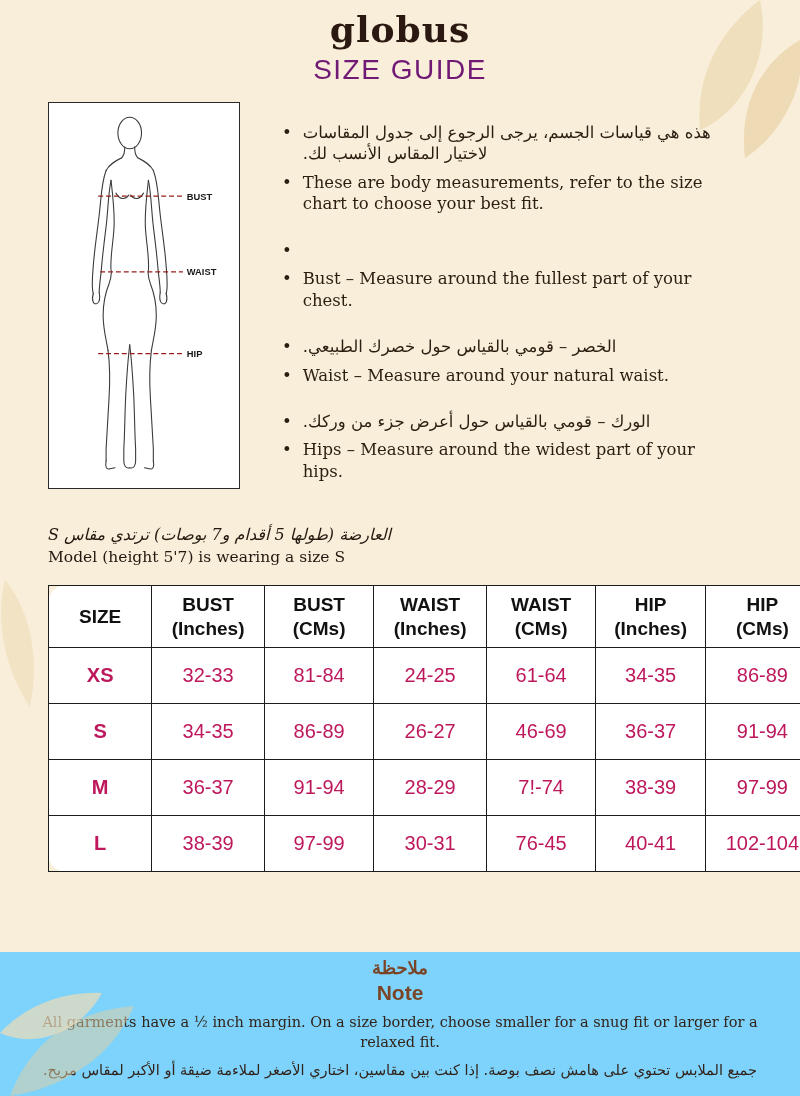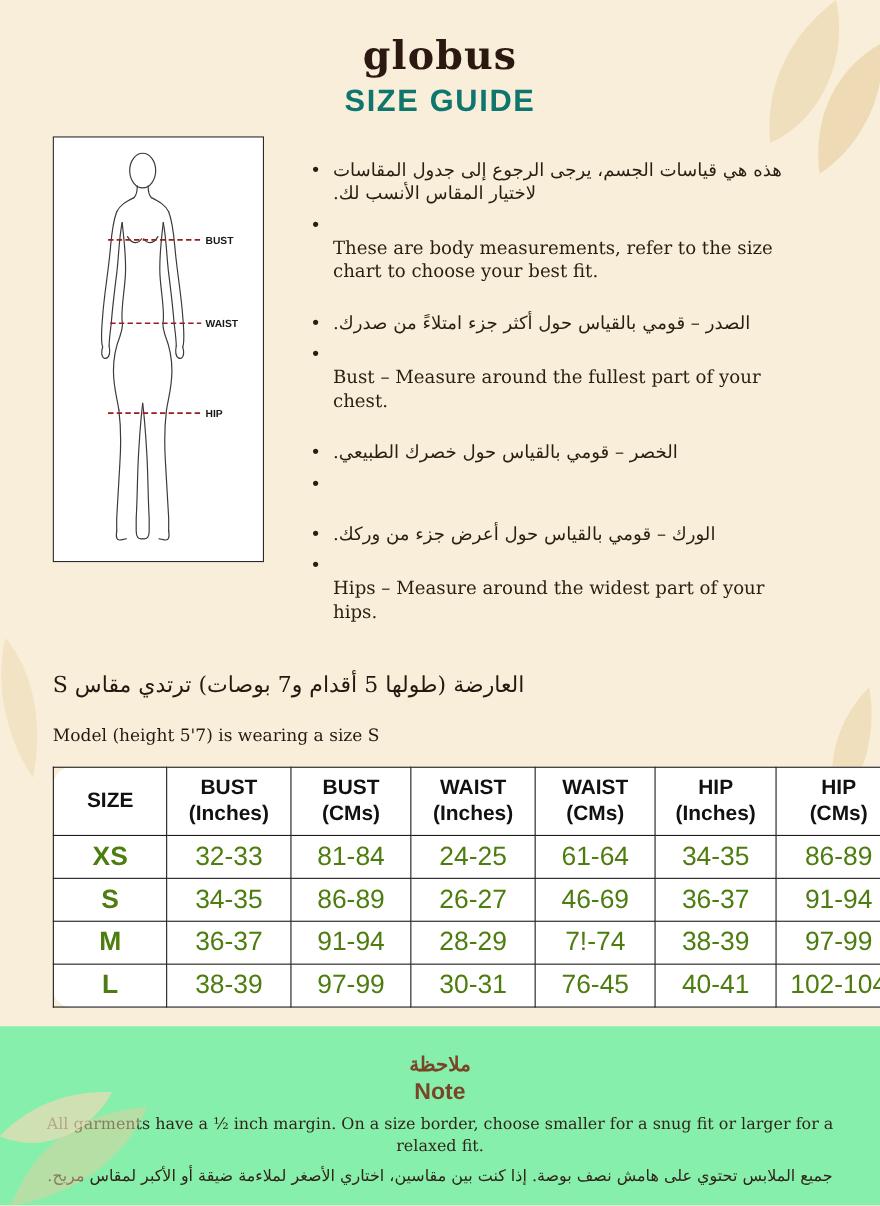--- a/index.html
+++ b/index.html
@@ -10,67 +10,67 @@
     color:#32231a;
     position:relative;
     overflow:hidden;
     display:flex;
     flex-direction:column;
   }
   .deco{ position:absolute; z-index:0; pointer-events:none; }
   .deco.over-band{ z-index:2; }
   .content{ position:relative; z-index:1; display:flex; flex-direction:column; height:100%; }
 
-  .header{ text-align:center; padding-top:30px; }
+  .header{ text-align:center; padding-top:8px; }
   .logo{
     font-family:"DejaVu Serif", serif;
     font-weight:700; font-size:36px; color:#2b1810; letter-spacing:1px;
   }
   .title{
-    font-size:28px; font-weight:700; color:#0f766e;
+    font-size:28px; font-weight:400; color:#701a75;
     letter-spacing:1.5px; margin-top:4px;
   }
 
   .main{ display:flex; padding:16px 48px 0 48px; }
   .figure-box{
     width:192px; height:387px; background:#ffffff;
     border:1.6px solid #2a2a2a; flex:none;
   }
   .figure-box svg{ display:block; }
   .fig-lbl{ font-family:"Liberation Sans",sans-serif; font-size:9.5px; font-weight:bold; fill:#181818; }
 
   .instructions{
     margin-left:42px; padding-top:20px; width:450px;
     font-family:"DejaVu Serif", serif; font-size:16.5px; color:#2b1d10;
   }
   .group{ margin-bottom:25px; }
   .item{ display:flex; gap:11px; margin-bottom:7px; line-height:1.3; }
   .bullet{ flex:none; line-height:1.3; color:#2b1d10; }
   .txt-ar{ display:block; direction:rtl; text-align:left; }
-  .txt-en{ display:block;margin-top:21px; }
+  .txt-en{ display:block; }
 
   .model-note{
     padding:16px 48px 0; font-family:"DejaVu Serif", serif;
     font-size:15.5px; color:#221910; line-height:1.45;
   }
-  .model-note .txt-ar{ font-size:20px; }
+  .model-note .txt-ar{ font-size:16px;font-style:italic; }
 
   table{
     margin:16px 48px 0; border-collapse:collapse; background:#ffffff;
     width:772px; table-layout:fixed;border-radius:18px;
   }
   th,td{ border:1.4px solid #1c1c1c; text-align:center; vertical-align:middle; }
   th.en{ font-size:19px; font-weight:700; padding:7px 3px; white-space:pre-line; line-height:1.25; color:#111; }
   th.ar{ font-size:14.5px; font-weight:700; padding:6px 2px; white-space:pre-line; line-height:1.35; direction:rtl; color:#111; }
-  td{ font-size:24px; padding:5px 3px; color:#4d7c0f; }
+  td{ font-size:20px; padding:16px 3px; color:#be185d; }
   td.size{ font-weight:700; }
 
   .note-band{
-    margin-top:auto; background:#86efac; text-align:center;
-    padding:24px 34px 16px; position:relative; z-index:1;
+    margin-top:auto; background:#7dd3fc; text-align:center;
+    padding:5px 34px 16px; position:relative; z-index:1;
   }
   .note-title-ar{ color:#7a4527; font-weight:700; font-size:18px; direction:rtl; }
   .note-title-en{ color:#7a4527; font-weight:700; font-size:21px; margin-top:2px; }
   .note-body{ font-family:"DejaVu Serif", serif; font-size:14.5px; color:#32231a; margin-top:7px; line-height:1.4; }
   .note-body.ar{ direction:rtl; }
 </style>
 </head>
 <body>
 
 <svg class="deco" style="top:0; right:0" width="190" height="175" viewBox="0 0 190 175">
@@ -138,34 +138,34 @@
           <span class="txt-ar">هذه هي قياسات الجسم، يرجى الرجوع إلى جدول المقاسات لاختيار المقاس الأنسب لك.</span>
         </div>
         <div class="item">
           <span class="bullet">•</span>
           <span class="txt-en">These are body measurements, refer to the size chart to choose your best fit.</span>
         </div>
       </div>
       <div class="group">
         <div class="item">
           <span class="bullet">•</span>
-          <span class="txt-ar">الصدر – قومي بالقياس حول أكثر جزء امتلاءً من صدرك.</span>
         </div>
         <div class="item">
           <span class="bullet">•</span>
           <span class="txt-en">Bust – Measure around the fullest part of your chest.</span>
         </div>
       </div>
       <div class="group">
         <div class="item">
           <span class="bullet">•</span>
           <span class="txt-ar">الخصر – قومي بالقياس حول خصرك الطبيعي.</span>
         </div>
         <div class="item">
           <span class="bullet">•</span>
+          <span class="txt-en">Waist – Measure around your natural waist.</span>
         </div>
       </div>
       <div class="group">
         <div class="item">
           <span class="bullet">•</span>
           <span class="txt-ar">الورك – قومي بالقياس حول أعرض جزء من وركك.</span>
         </div>
         <div class="item">
           <span class="bullet">•</span>
           <span class="txt-en">Hips – Measure around the widest part of your hips.</span>

